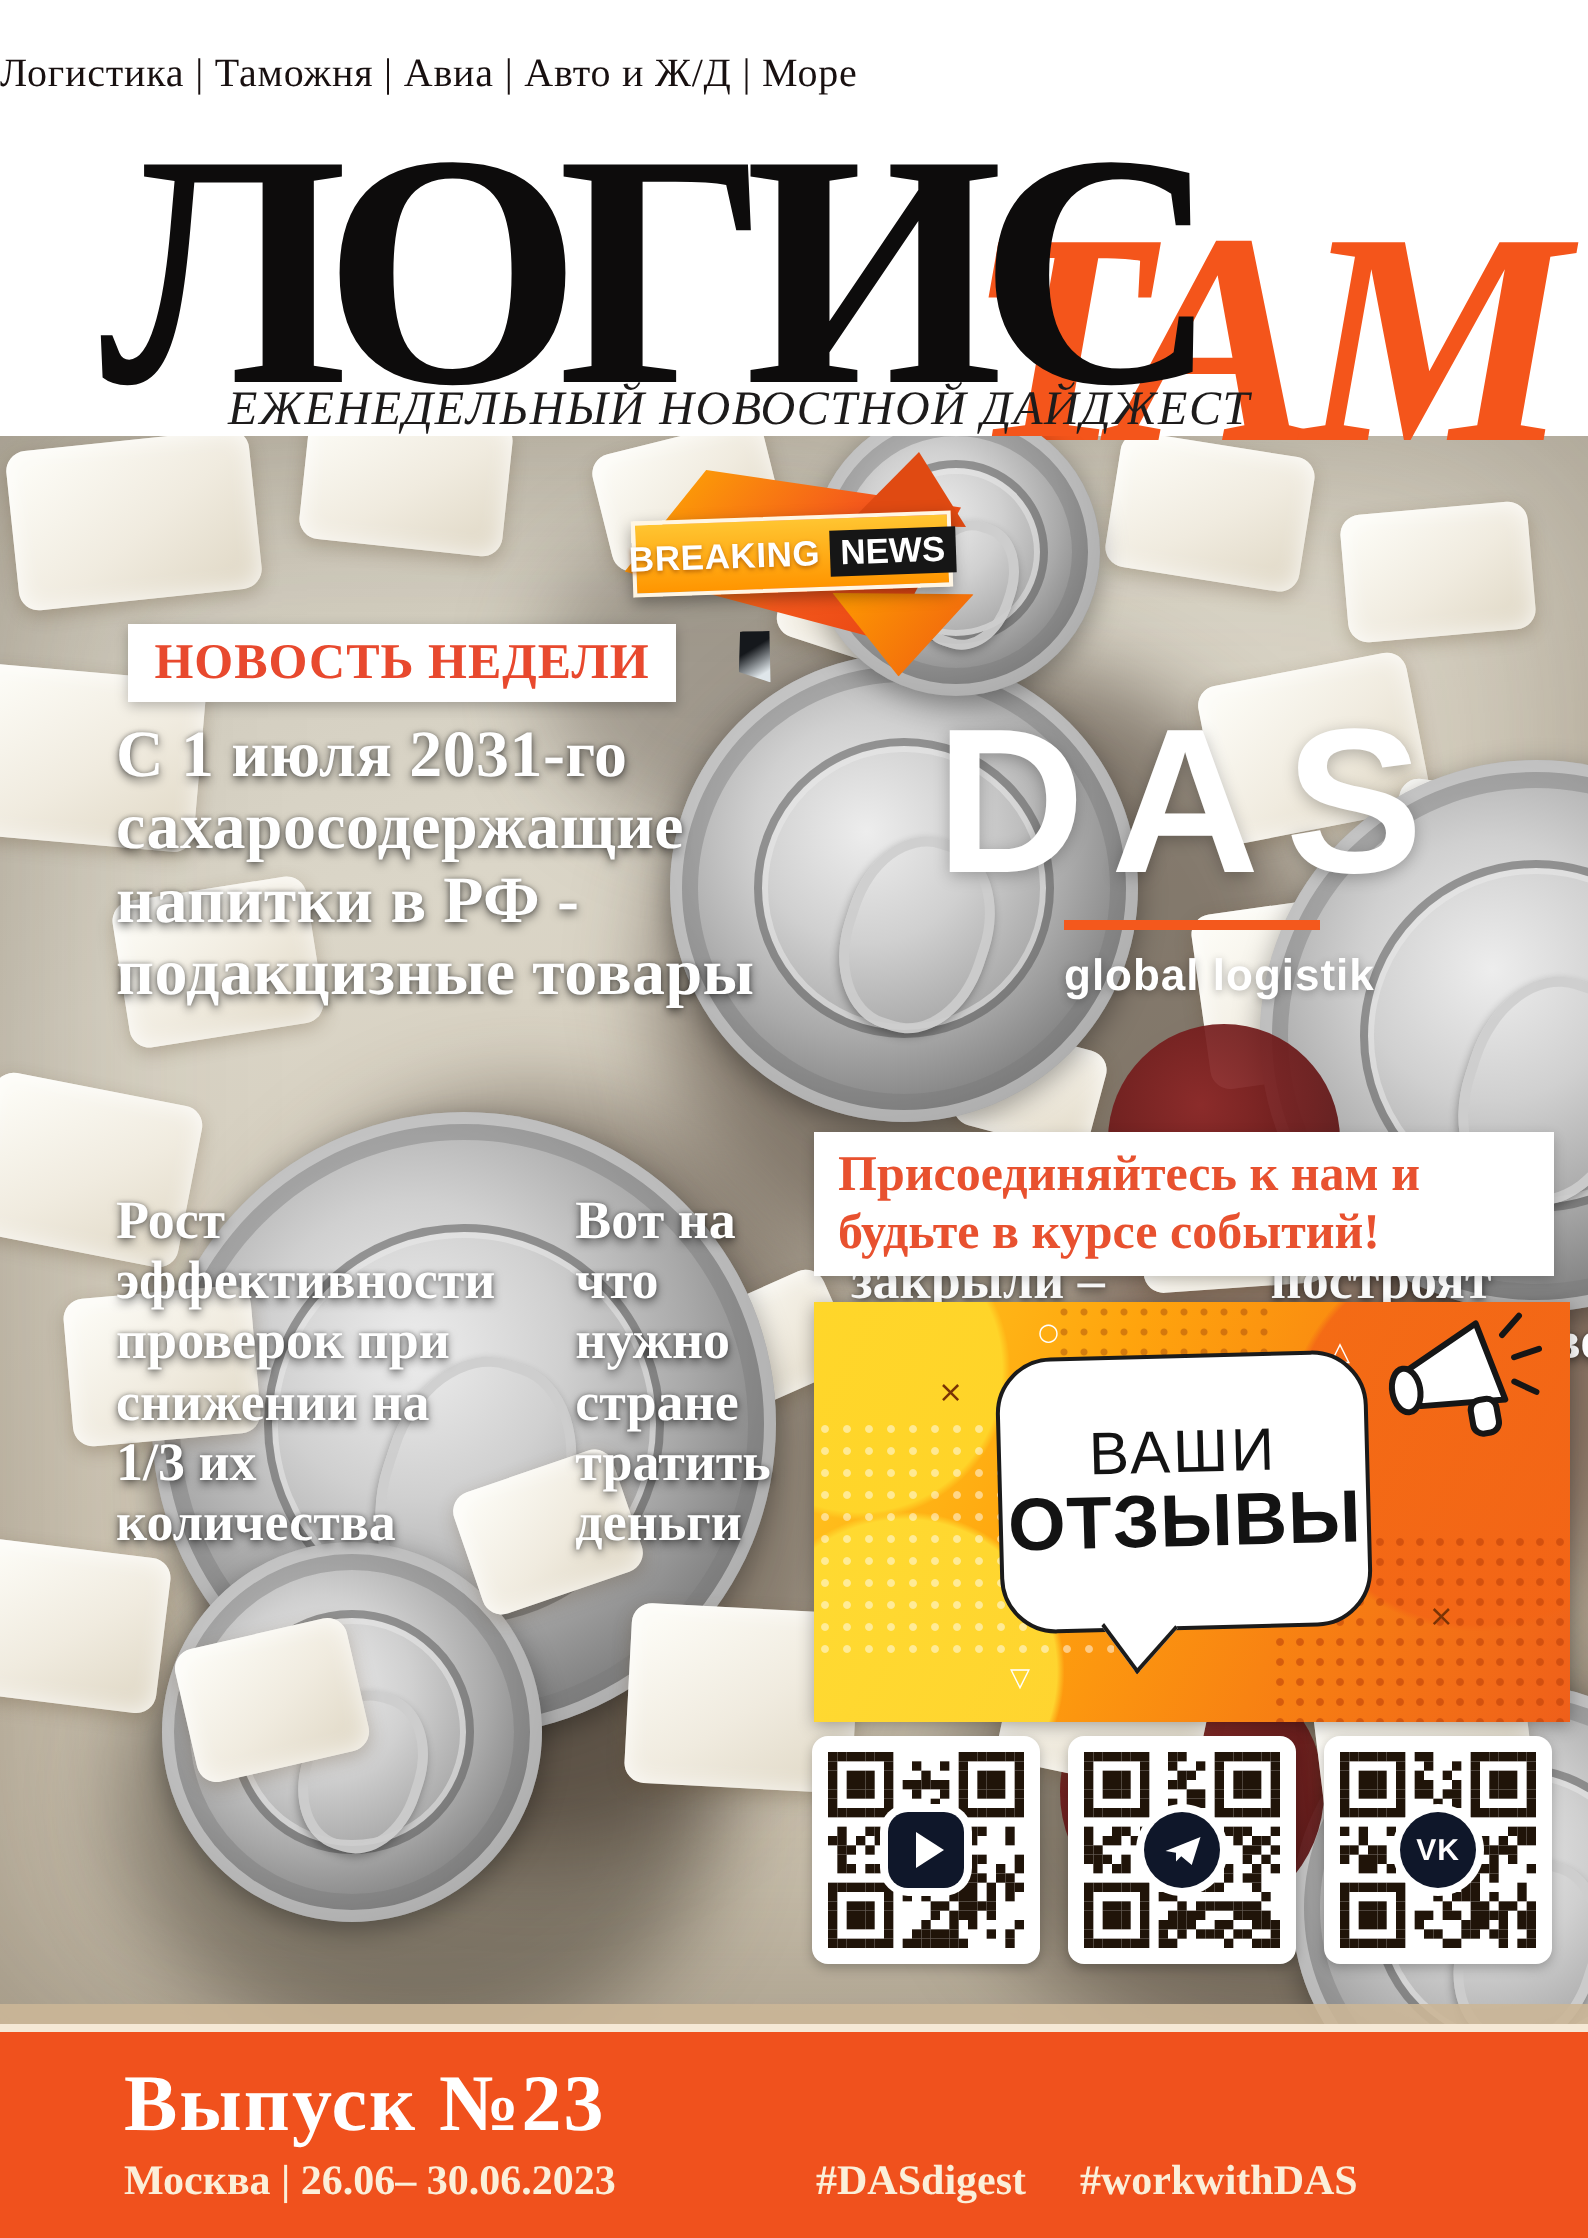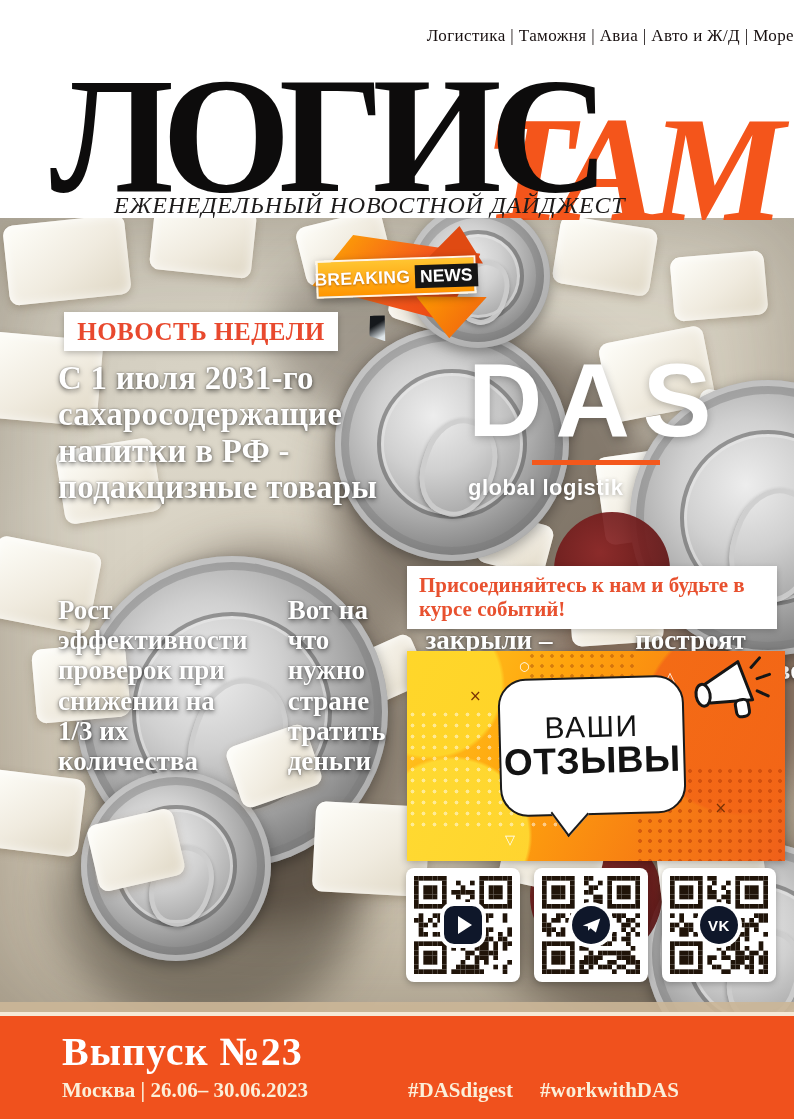--- a/index.html
+++ b/index.html
@@ -6,21 +6,21 @@
   html,body { background:#e9e9e9; }
   #page {
     position:relative; width:794px; height:1119px; margin:0 auto;
     background:#ffffff; overflow:hidden;
     font-family:"Liberation Serif", serif;
   }
 
   
   .nav {
     position:absolute; top:26px; left:0; width:100%;
-    text-align:right; font-size:17px; color:#181010; letter-spacing:.4px;
+    text-align:left; font-size:20px; color:#181010; letter-spacing:.4px;
     z-index:5;
   }
   .title-primary {
     position:absolute; left:50px; top:52px; z-index:4;
     font-weight:700; font-size:166px; line-height:1; letter-spacing:-12px;
     color:#0d0c0c;
   }
   .title-accent {
     position:absolute; right:17px; top:94px; z-index:3;
     font-weight:700; font-size:151px; line-height:1; letter-spacing:-8px;
@@ -130,30 +130,30 @@
 
   
   .das { position:absolute; left:468px; top:134px; z-index:11; }
   .das-name {
     font-family:"Liberation Sans", sans-serif; font-weight:800;
     font-size:103px; line-height:.95; letter-spacing:13px; color:#fff;
     text-shadow:0 2px 8px rgba(0,0,0,.25);
   }
   .das-rule { width:128px; height:5px; background:#F4581C; margin:10px 0 10px 64px; }
   .das-tagline {
-    color:#fff; font-family:"Liberation Sans", sans-serif;
+    margin-left:64px; color:#fff; font-family:"Liberation Sans", sans-serif;
     font-weight:700; font-size:22px; letter-spacing:.5px;
     text-shadow:0 1px 4px rgba(0,0,0,.3);
   }
 
   
   .cta-box {
     position:absolute; left:407px; top:348px; width:370px; z-index:11;
     background:#fff; padding:7px 12px; box-shadow:0 2px 6px rgba(0,0,0,.2);
-    color:#E8512F; font-weight:700; font-size:21px; line-height:1.16;
+    color:#E8512F; font-weight:700; font-size:25px; line-height:1.16;
   }
 
   
   .banner {
     position:absolute; left:407px; top:433px; width:378px; height:210px; z-index:11;
     overflow:hidden; box-shadow:0 2px 8px rgba(0,0,0,.3);
     background:
       radial-gradient(circle at 88% 32%, rgba(243,101,22,.85) 0 26%, transparent 27%),
       radial-gradient(circle at 6% 16%, rgba(255,216,43,.9) 0 18%, transparent 19%),
       radial-gradient(circle at 12% 88%, rgba(255,223,53,.85) 0 20%, transparent 21%),

